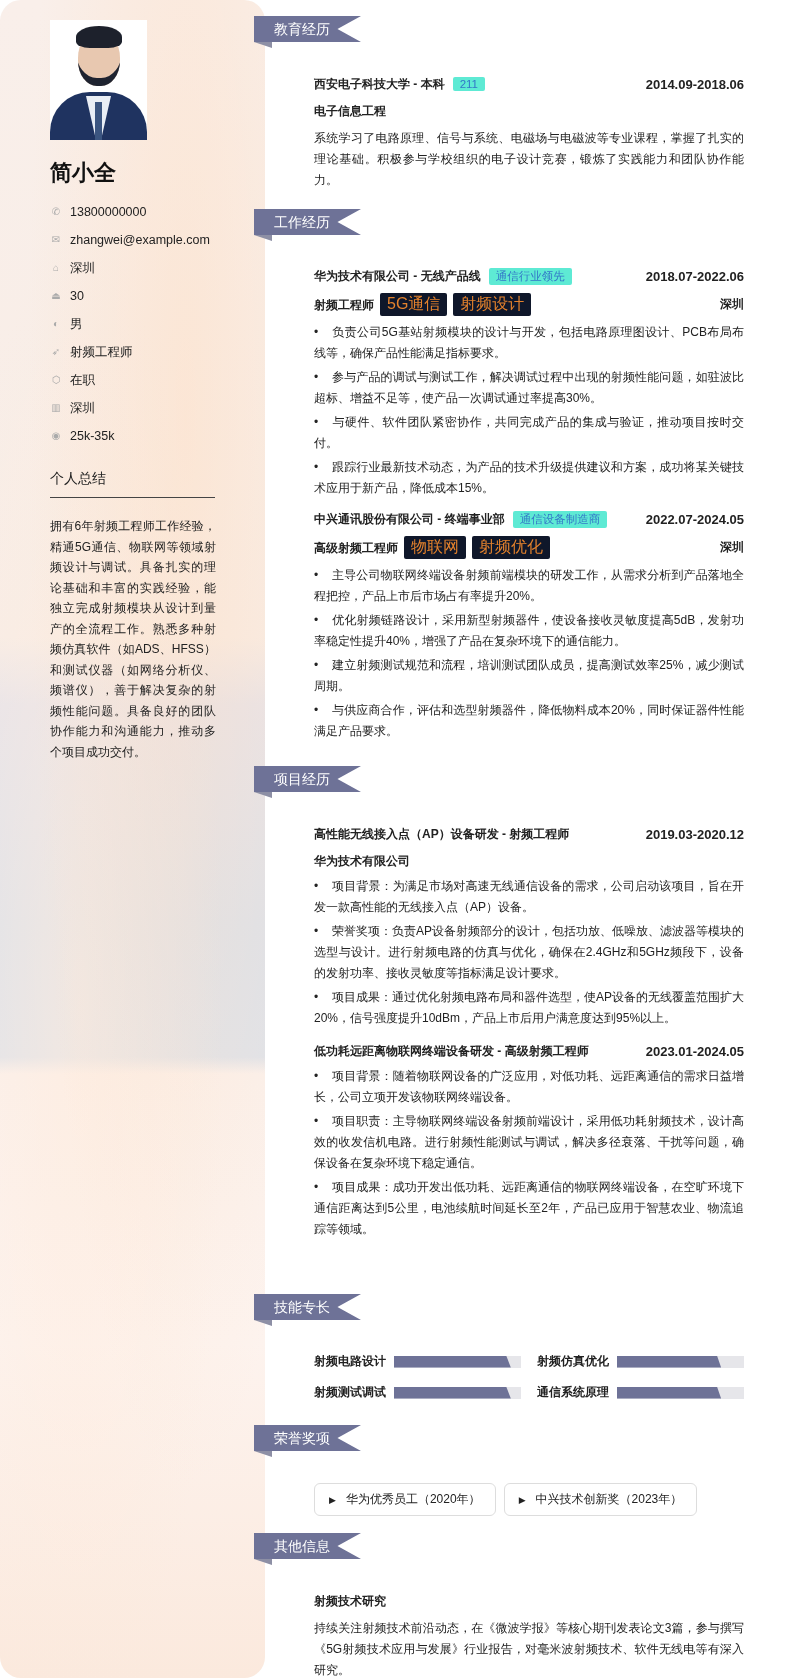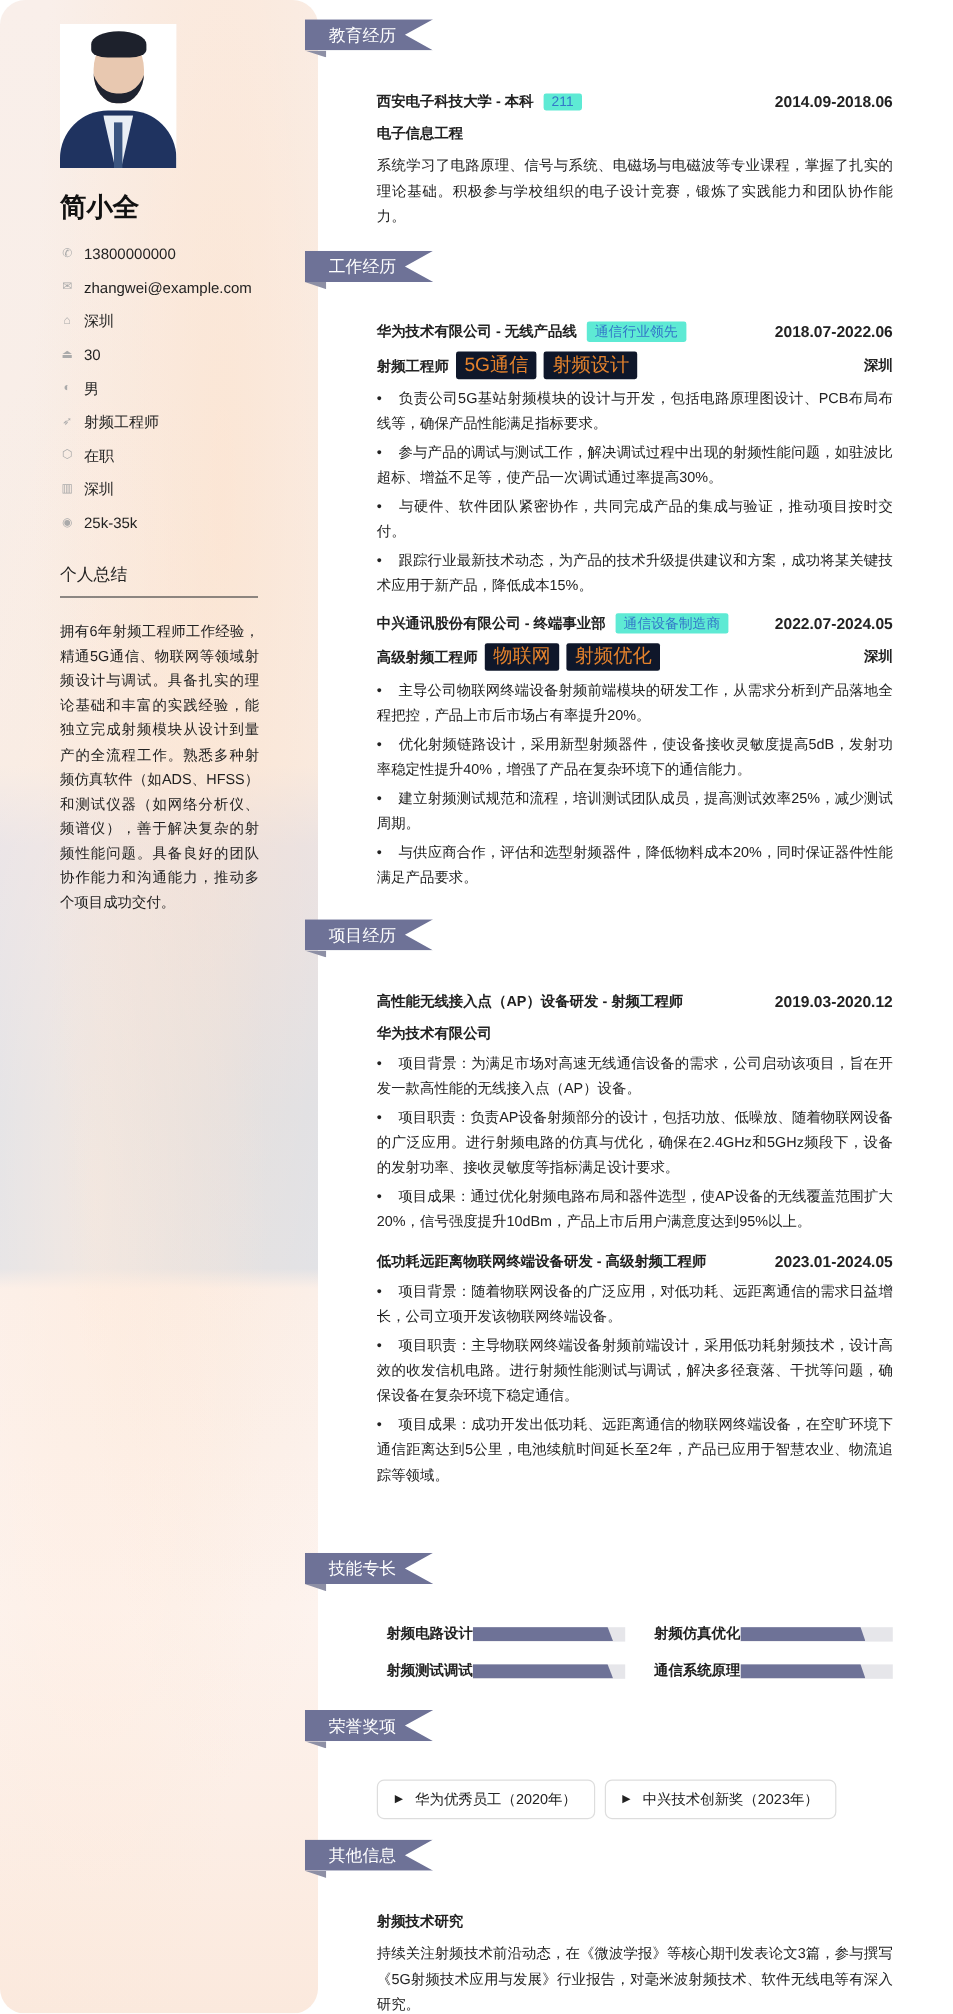--- a/index.html
+++ b/index.html
@@ -83,21 +83,21 @@
     display: inline-block; background: #0f172a; color: #e4822c; font-size: 16px;
     padding: 1px 7px; margin-left: 6px; border-radius: 2px; font-weight: normal;
   }
   .date { font-weight: bold; font-size: 13px; }
   .bullets { list-style: none; margin-top: 6px; }
   .bullets li { line-height: 21px; margin-bottom: 3px; text-align: justify; }
   .bullets li::before { content: "•"; display: inline-block; width: 18px; }
   p.desc { line-height: 21px; text-align: justify; }
   .skills { display: grid; grid-template-columns: 1fr 1fr; gap: 14px 16px; }
   .skill { display: flex; align-items: center; font-size: 12px; font-weight: bold; }
-  .skill .lbl { width: 80px; text-align: right; }
+  .skill .lbl { width: 80px; }
   .bar { position: relative; flex: 1; height: 12px; background: #e6e6ea; }
   .bar .fill { position: absolute; left: 0; top: 0; height: 12px; background: #6e7297; clip-path: polygon(0 0, 96% 0, 100% 100%, 0 100%); }
   .awards { display: flex; gap: 8px; }
   .award {
     border: 1px solid #ddd; border-radius: 6px; padding: 7px 14px; font-size: 12px; background: #fff;
     display: flex; align-items: center;
   }
   .award .tri { font-size: 9px; margin-right: 10px; }
 </style>
 </head>
@@ -206,21 +206,21 @@
   <div class="ribbon" style="top:766px">项目经历</div>
   <div class="ribbon-fold" style="top:792px"></div>
   <div class="section" style="top:826px">
     <div class="row">
       <div class="bold">高性能无线接入点（AP）设备研发 - 射频工程师</div>
       <div class="date">2019.03-2020.12</div>
     </div>
     <div class="bold" style="margin-top:10px">华为技术有限公司</div>
     <ul class="bullets">
       <li>项目背景：为满足市场对高速无线通信设备的需求，公司启动该项目，旨在开发一款高性能的无线接入点（AP）设备。</li>
-      <li>项目职责：负责AP设备射频部分的设计，包括功放、低噪放、随着物联网设备的广泛应用。进行射频电路的仿真与优化，确保在2.4GHz和5GHz频段下，设备的发射功率、接收灵敏度等指标满足设计要求。</li>
+      <li>荣誉奖项：负责AP设备射频部分的设计，包括功放、低噪放、滤波器等模块的选型与设计。进行射频电路的仿真与优化，确保在2.4GHz和5GHz频段下，设备的发射功率、接收灵敏度等指标满足设计要求。</li>
       <li>项目成果：通过优化射频电路布局和器件选型，使AP设备的无线覆盖范围扩大20%，信号强度提升10dBm，产品上市后用户满意度达到95%以上。</li>
     </ul>
   </div>
   <div class="section" style="top:1043px">
     <div class="row">
       <div class="bold">低功耗远距离物联网终端设备研发 - 高级射频工程师</div>
       <div class="date">2023.01-2024.05</div>
     </div>
     <ul class="bullets">
       <li>项目背景：随着物联网设备的广泛应用，对低功耗、远距离通信的需求日益增长，公司立项开发该物联网终端设备。</li>

